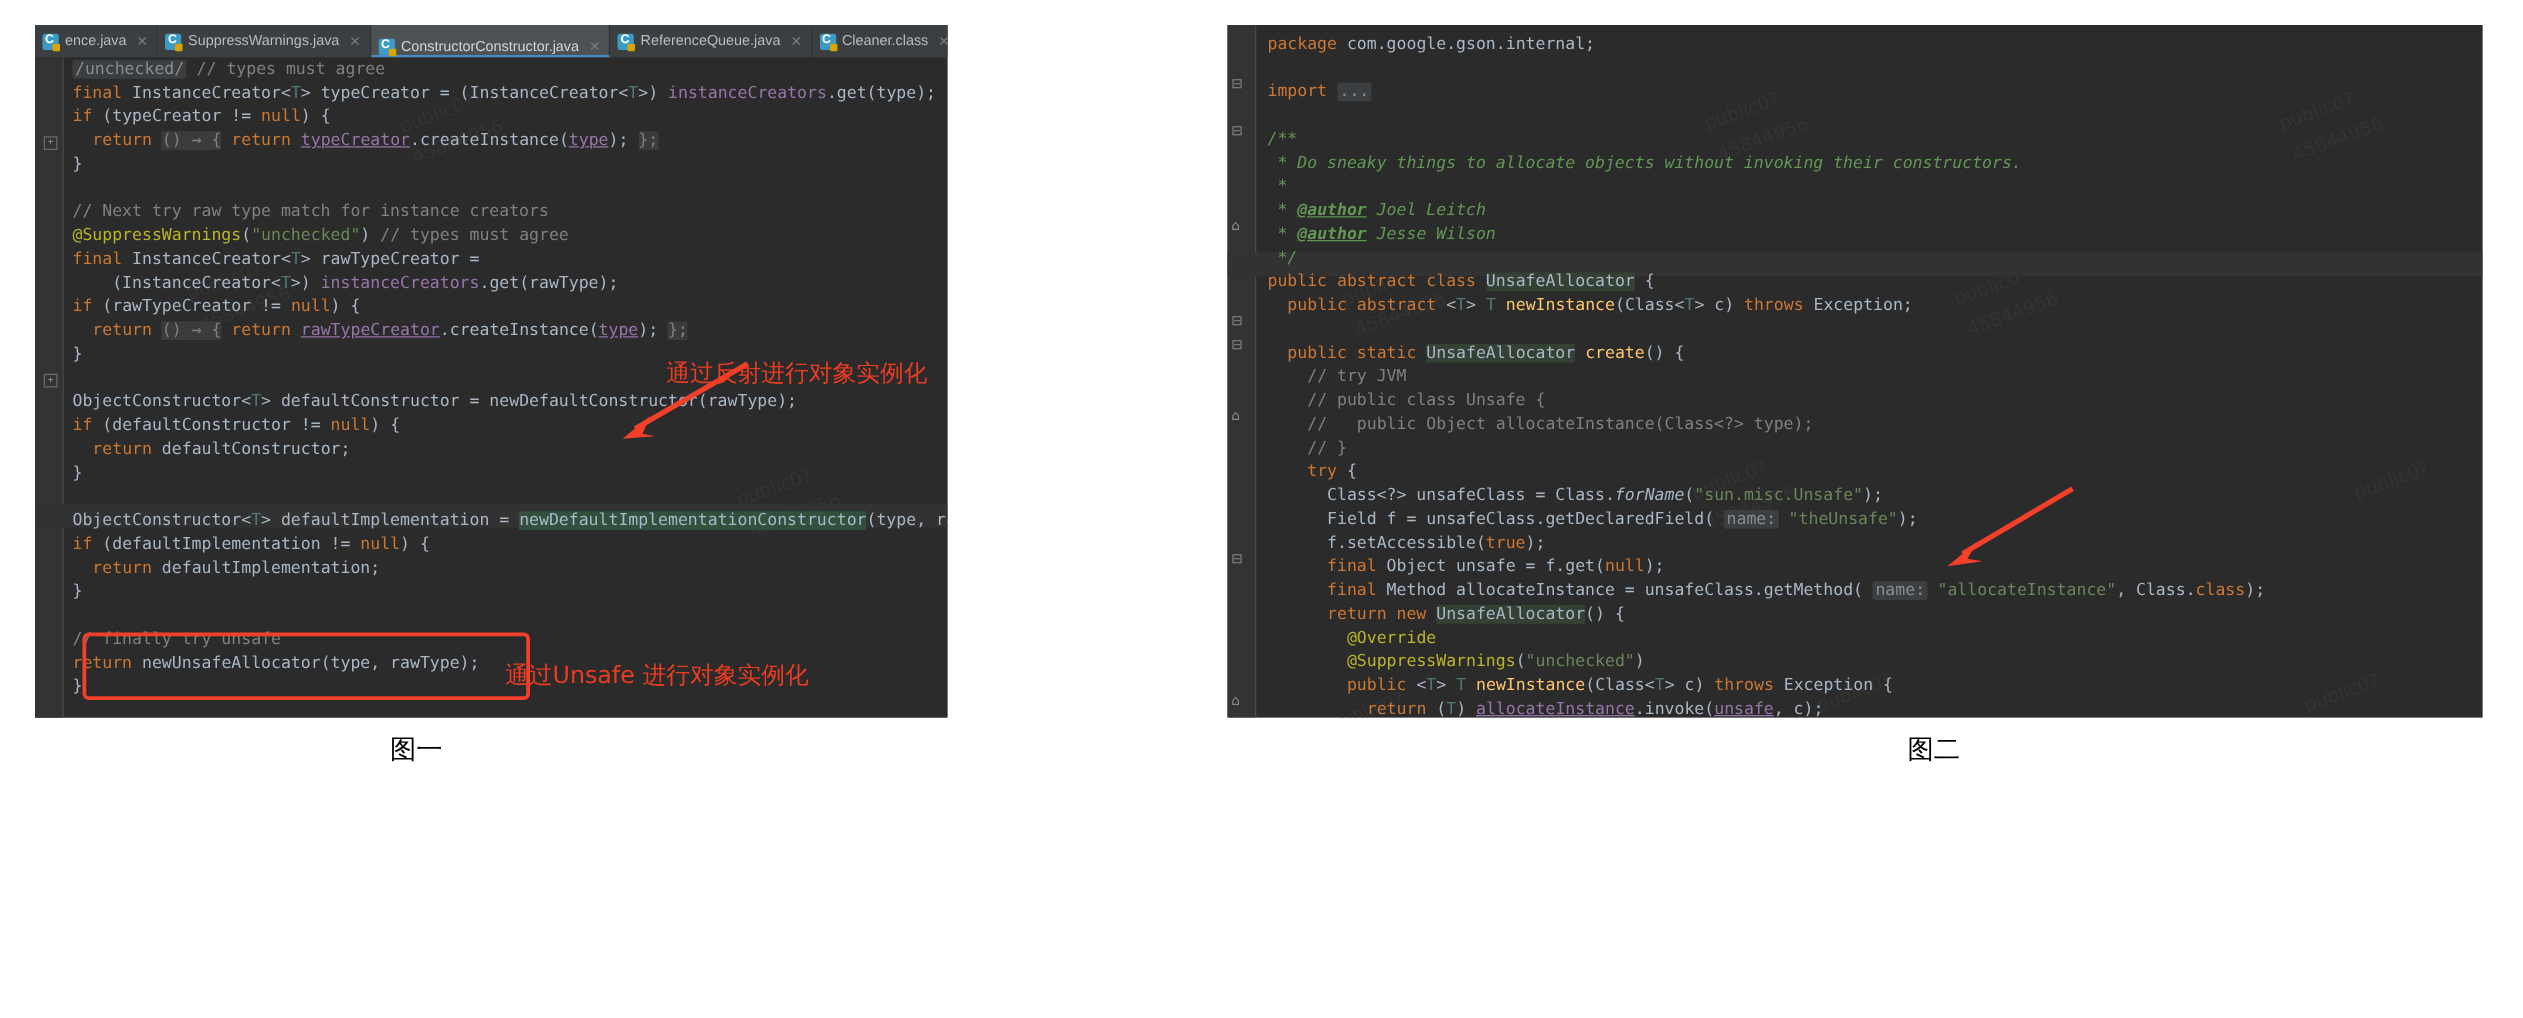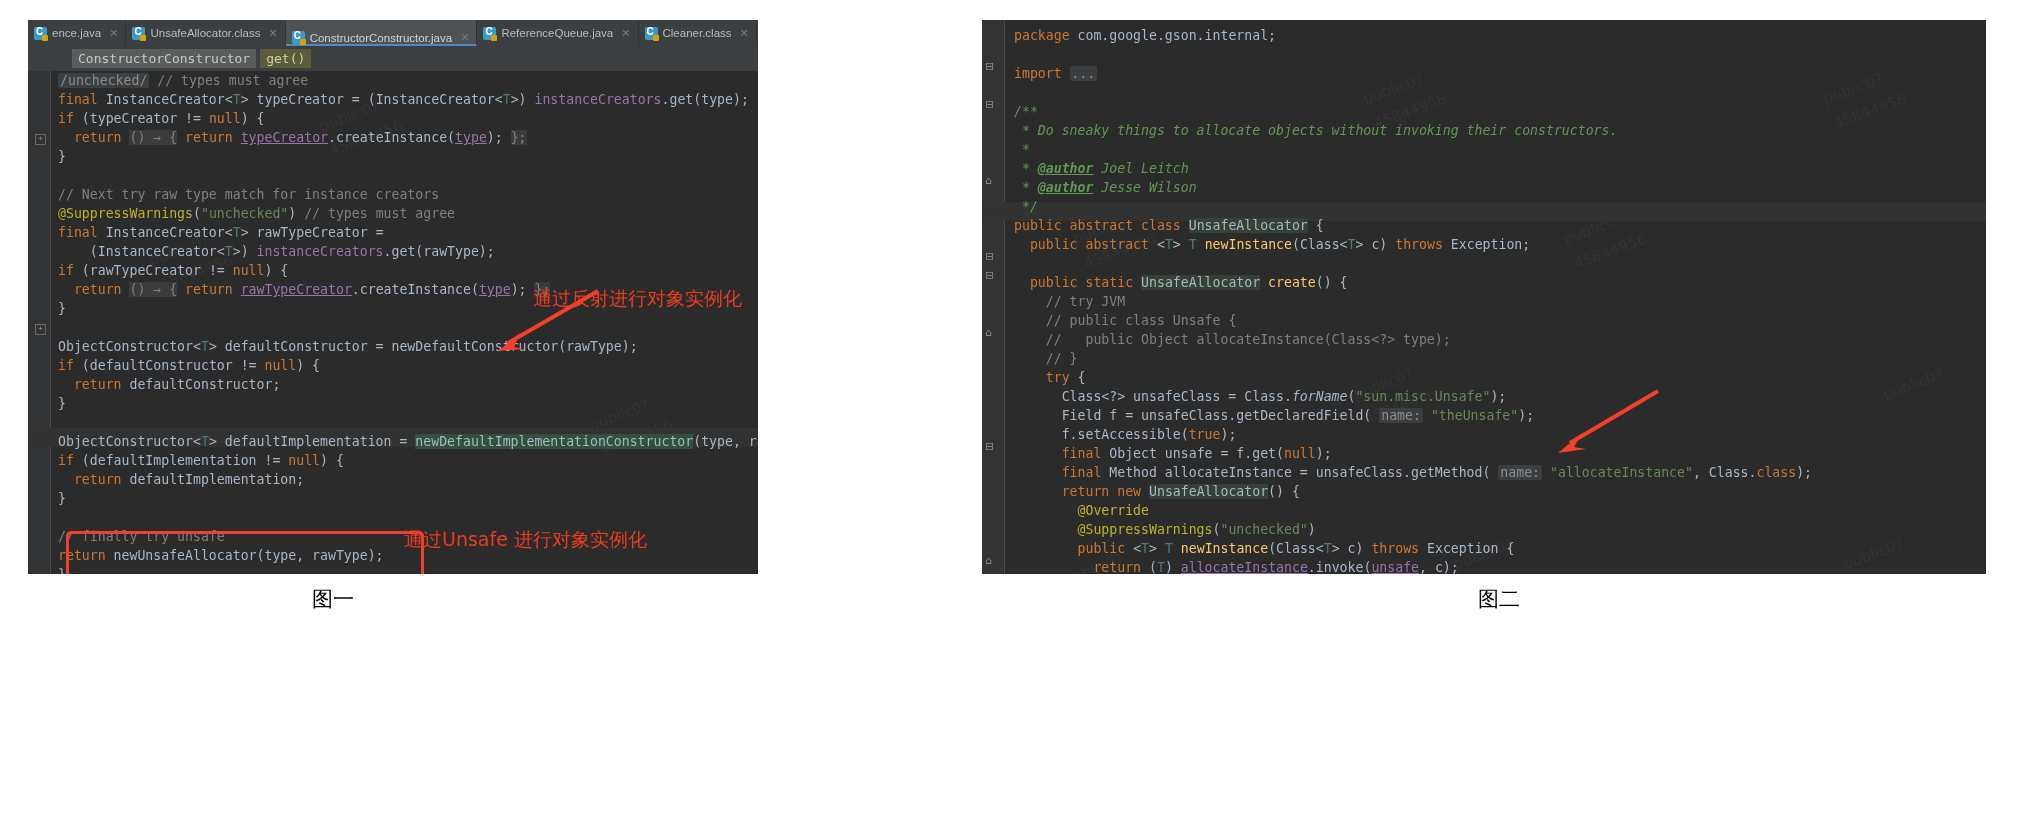--- a/index.html
+++ b/index.html
@@ -80,21 +80,21 @@
         <span class="ficon">
             <i class="lock"></i>
           </span>
         <span>ence.java</span>
         <span class="tclose">✕</span>
       </div>
       <div class="tab">
         <span class="ficon">
             <i class="lock"></i>
           </span>
-        <span>UnsafeAllocator.class</span>
+        <span>SuppressWarnings.java</span>
         <span class="tclose">✕</span>
       </div>
       <div class="tab active">
         <span class="ficon">
             <i class="lock"></i>
           </span>
         <span>ConstructorConstructor.java</span>
         <span class="tclose">✕</span>
       </div>
       <div class="tab">
@@ -106,24 +106,20 @@
       </div>
       <div class="tab">
         <span class="ficon">
             <i class="lock"></i>
           </span>
         <span>Cleaner.class</span>
         <span class="tclose">✕</span>
       </div>
     </div>
 
-    <div class="crumbbar">
-      <span class="crumb c1">ConstructorConstructor</span>
-      <span class="crumb c2">get()</span>
-    </div>
 
     <div class="editor">
       <div class="gutter"></div>
       <div class="gutterline"></div>
 
       <div class="curline" style="top:357px;"></div>
 
       <div class="wm" style="left:290px;top:36px;">public0?</div>
       <div class="wm" style="left:300px;top:58px;">45844956</div>
       <div class="wm" style="left:120px;top:170px;">public0?</div>
@@ -183,15 +179,15 @@
 
       <div class="code" style="left:32px;top:6px;"><span class="ln"><span class="k">package</span> <span class="t">com.google.gson.internal;</span></span><span class="ln"> </span><span class="ln"><span class="k">import</span> <span class="hint">...</span></span><span class="ln"> </span><span class="ln"><span class="d">/**</span></span><span class="ln"><span class="d"> * Do sneaky things to allocate objects without invoking their constructors.</span></span><span class="ln"><span class="d"> *</span></span><span class="ln"><span class="d"> * </span><span class="d u" style="color:#629755;font-weight:bold;">@author</span><span class="d"> Joel Leitch</span></span><span class="ln"><span class="d"> * </span><span class="d u" style="color:#629755;font-weight:bold;">@author</span><span class="d"> Jesse Wilson</span></span><span class="ln"><span class="d"> */</span></span><span class="ln"><span class="k">public abstract class</span> <span class="idhl">UnsafeAllocator</span> <span class="t">{</span></span><span class="ln"><span class="t">  </span><span class="k">public abstract</span> <span class="t">&lt;</span><span class="g">T</span><span class="t">&gt; </span><span class="g">T</span> <span class="m">newInstance</span><span class="t">(Class&lt;</span><span class="g">T</span><span class="t">&gt; c) </span><span class="k">throws</span> <span class="t">Exception;</span></span><span class="ln"> </span><span class="ln"><span class="t">  </span><span class="k">public static</span> <span class="idhl">UnsafeAllocator</span> <span class="m">create</span><span class="t">() {</span></span><span class="ln"><span class="t">    </span><span class="c">// try JVM</span></span><span class="ln"><span class="t">    </span><span class="c">// public class Unsafe {</span></span><span class="ln"><span class="t">    </span><span class="c">//   public Object allocateInstance(Class&lt;?&gt; type);</span></span><span class="ln"><span class="t">    </span><span class="c">// }</span></span><span class="ln"><span class="t">    </span><span class="k">try</span> <span class="t">{</span></span><span class="ln"><span class="t">      Class&lt;?&gt; unsafeClass = Class.</span><span class="t" style="font-style:italic;">forName</span><span class="t">(</span><span class="s">"sun.misc.Unsafe"</span><span class="t">);</span></span><span class="ln"><span class="t">      Field f = unsafeClass.getDeclaredField(</span> <span class="hint">name:</span> <span class="s">"theUnsafe"</span><span class="t">);</span></span><span class="ln"><span class="t">      f.setAccessible(</span><span class="k">true</span><span class="t">);</span></span><span class="ln"><span class="t">      </span><span class="k">final</span> <span class="t">Object unsafe = f.get(</span><span class="k">null</span><span class="t">);</span></span><span class="ln"><span class="t">      </span><span class="k">final</span> <span class="t">Method allocateInstance = unsafeClass.getMethod(</span> <span class="hint">name:</span> <span class="s">"allocateInstance"</span><span class="t">, Class.</span><span class="k">class</span><span class="t">);</span></span><span class="ln"><span class="t">      </span><span class="k">return new</span> <span class="idhl">UnsafeAllocator</span><span class="t">() {</span></span><span class="ln"><span class="t">        </span><span class="a">@Override</span></span><span class="ln"><span class="t">        </span><span class="a">@SuppressWarnings</span><span class="t">(</span><span class="s">"unchecked"</span><span class="t">)</span></span><span class="ln"><span class="t">        </span><span class="k">public</span> <span class="t">&lt;</span><span class="g">T</span><span class="t">&gt; </span><span class="g">T</span> <span class="m">newInstance</span><span class="t">(Class&lt;</span><span class="g">T</span><span class="t">&gt; c) </span><span class="k">throws</span> <span class="t">Exception {</span></span><span class="ln"><span class="t">          </span><span class="k">return</span> <span class="t">(</span><span class="g">T</span><span class="t">) </span><span class="f u">allocateInstance</span><span class="t">.invoke(</span><span class="f u">unsafe</span><span class="t">, c);</span></span></div>
     </div>
   </div>
 
   <svg class="arrow" style="left:1540px;top:385px;width:130px;height:75px;">
     <line x1="118" y1="6" x2="30" y2="58" stroke="#f4402a" stroke-width="4"></line>
     <polygon points="18,68 42,48 34,62 46,64" fill="#f4402a"></polygon>
   </svg>
 
-  <div class="caption" style="left:1478px;top:585px;">图二</div>
+  <div class="caption" style="left:1526px;top:585px;">图二</div>
 
 </div>
 
 </body></html>

